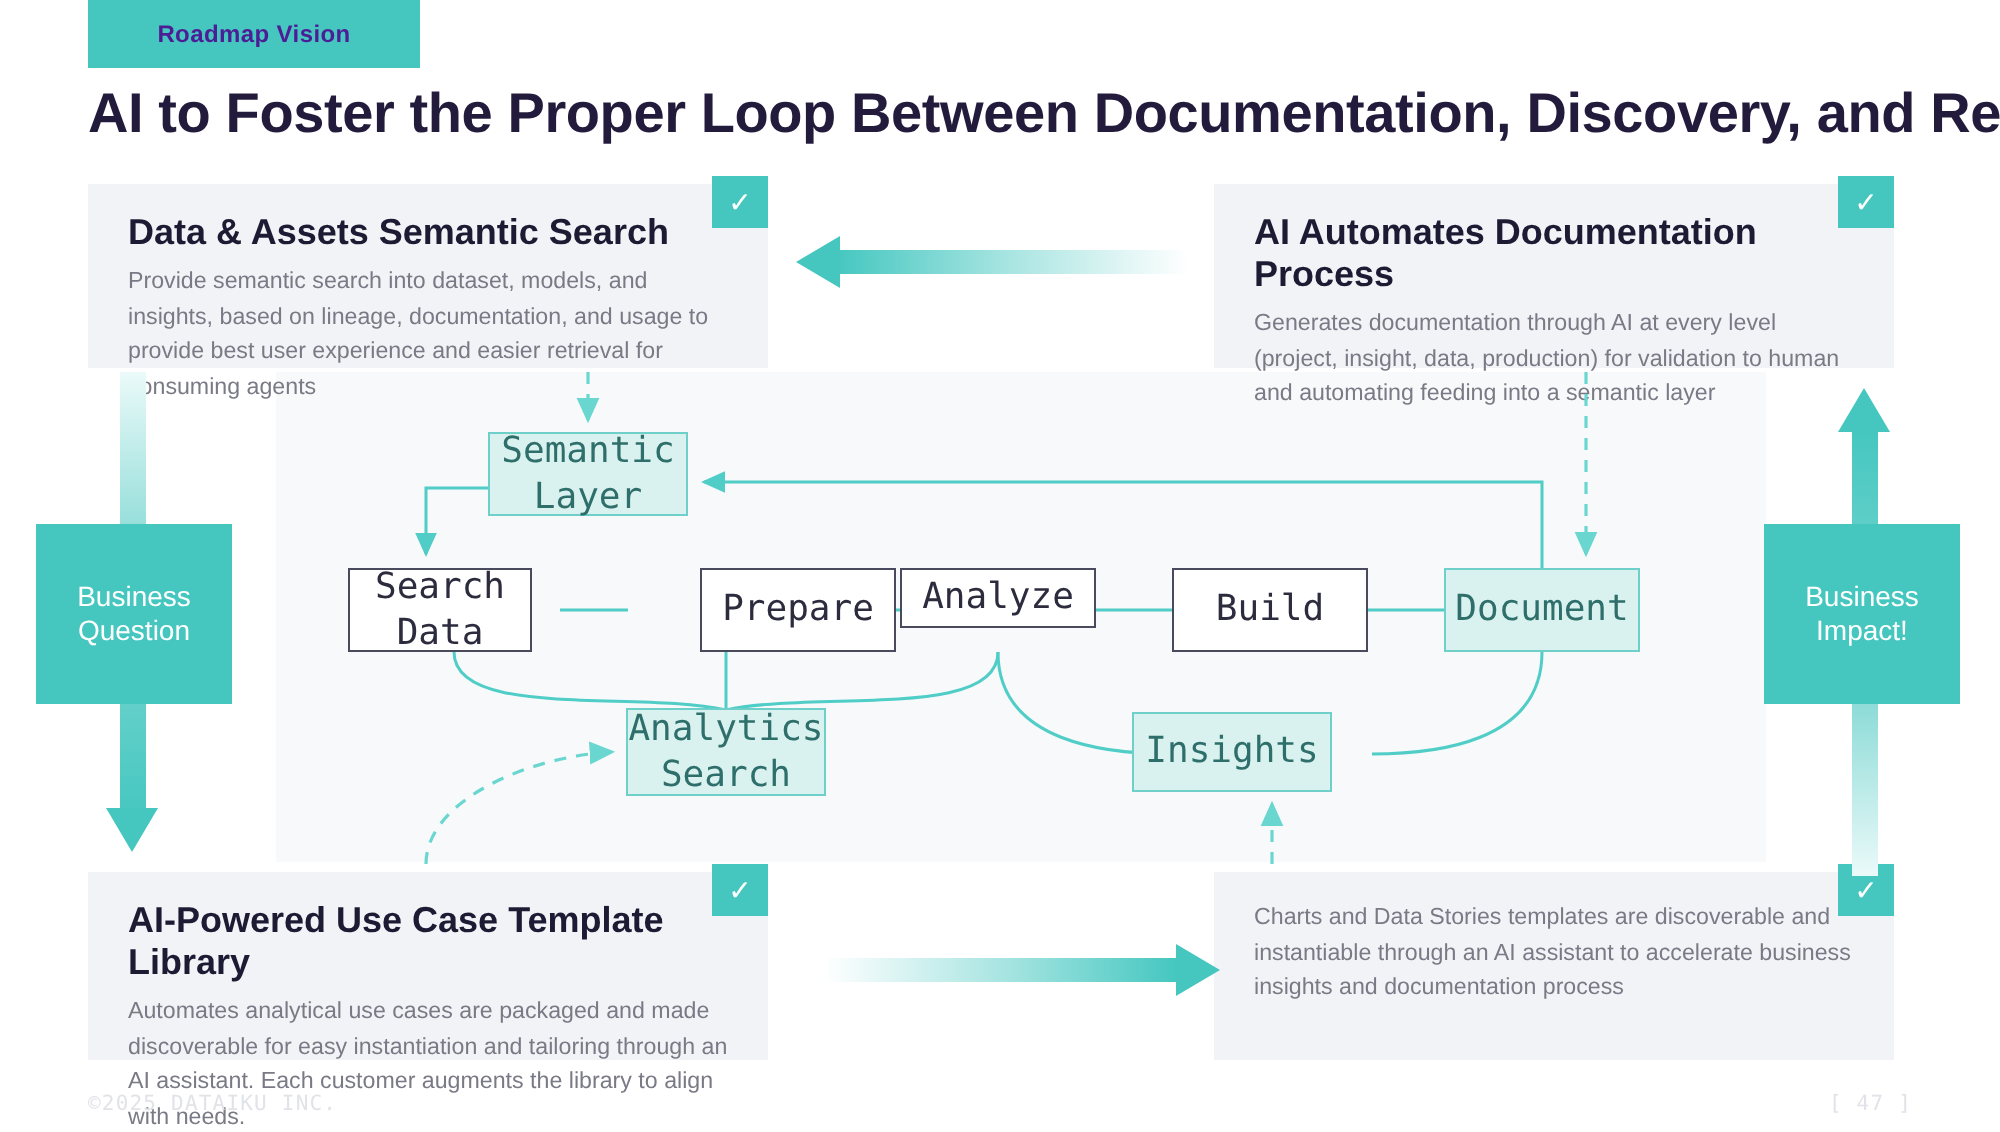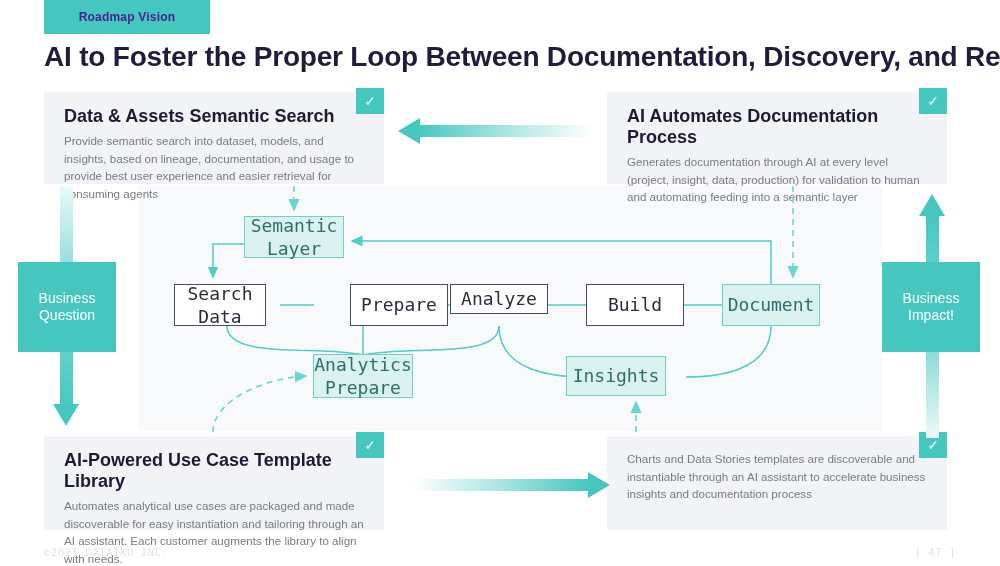--- a/index.html
+++ b/index.html
@@ -191,19 +191,19 @@
   </svg>
 
   <div class="node node-teal" id="n-semantic">Semantic
 Layer</div>
   <div class="node node-white" id="n-search">Search Data</div>
   <div class="node node-white" id="n-prepare">Prepare</div>
   <div class="node node-white" id="n-analyze">Analyze</div>
   <div class="node node-white" id="n-build">Build</div>
   <div class="node node-teal" id="n-document">Document</div>
   <div class="node node-teal" id="n-analytics">Analytics
-Prepare</div>
+Search</div>
   <div class="node node-teal" id="n-insights">Insights</div>
 
   <div class="footer" id="footer-left">©2025 DATAIKU INC.</div>
   <div class="footer" id="footer-right">[ 47 ]</div>
 
 </div>
 
 </body></html>

